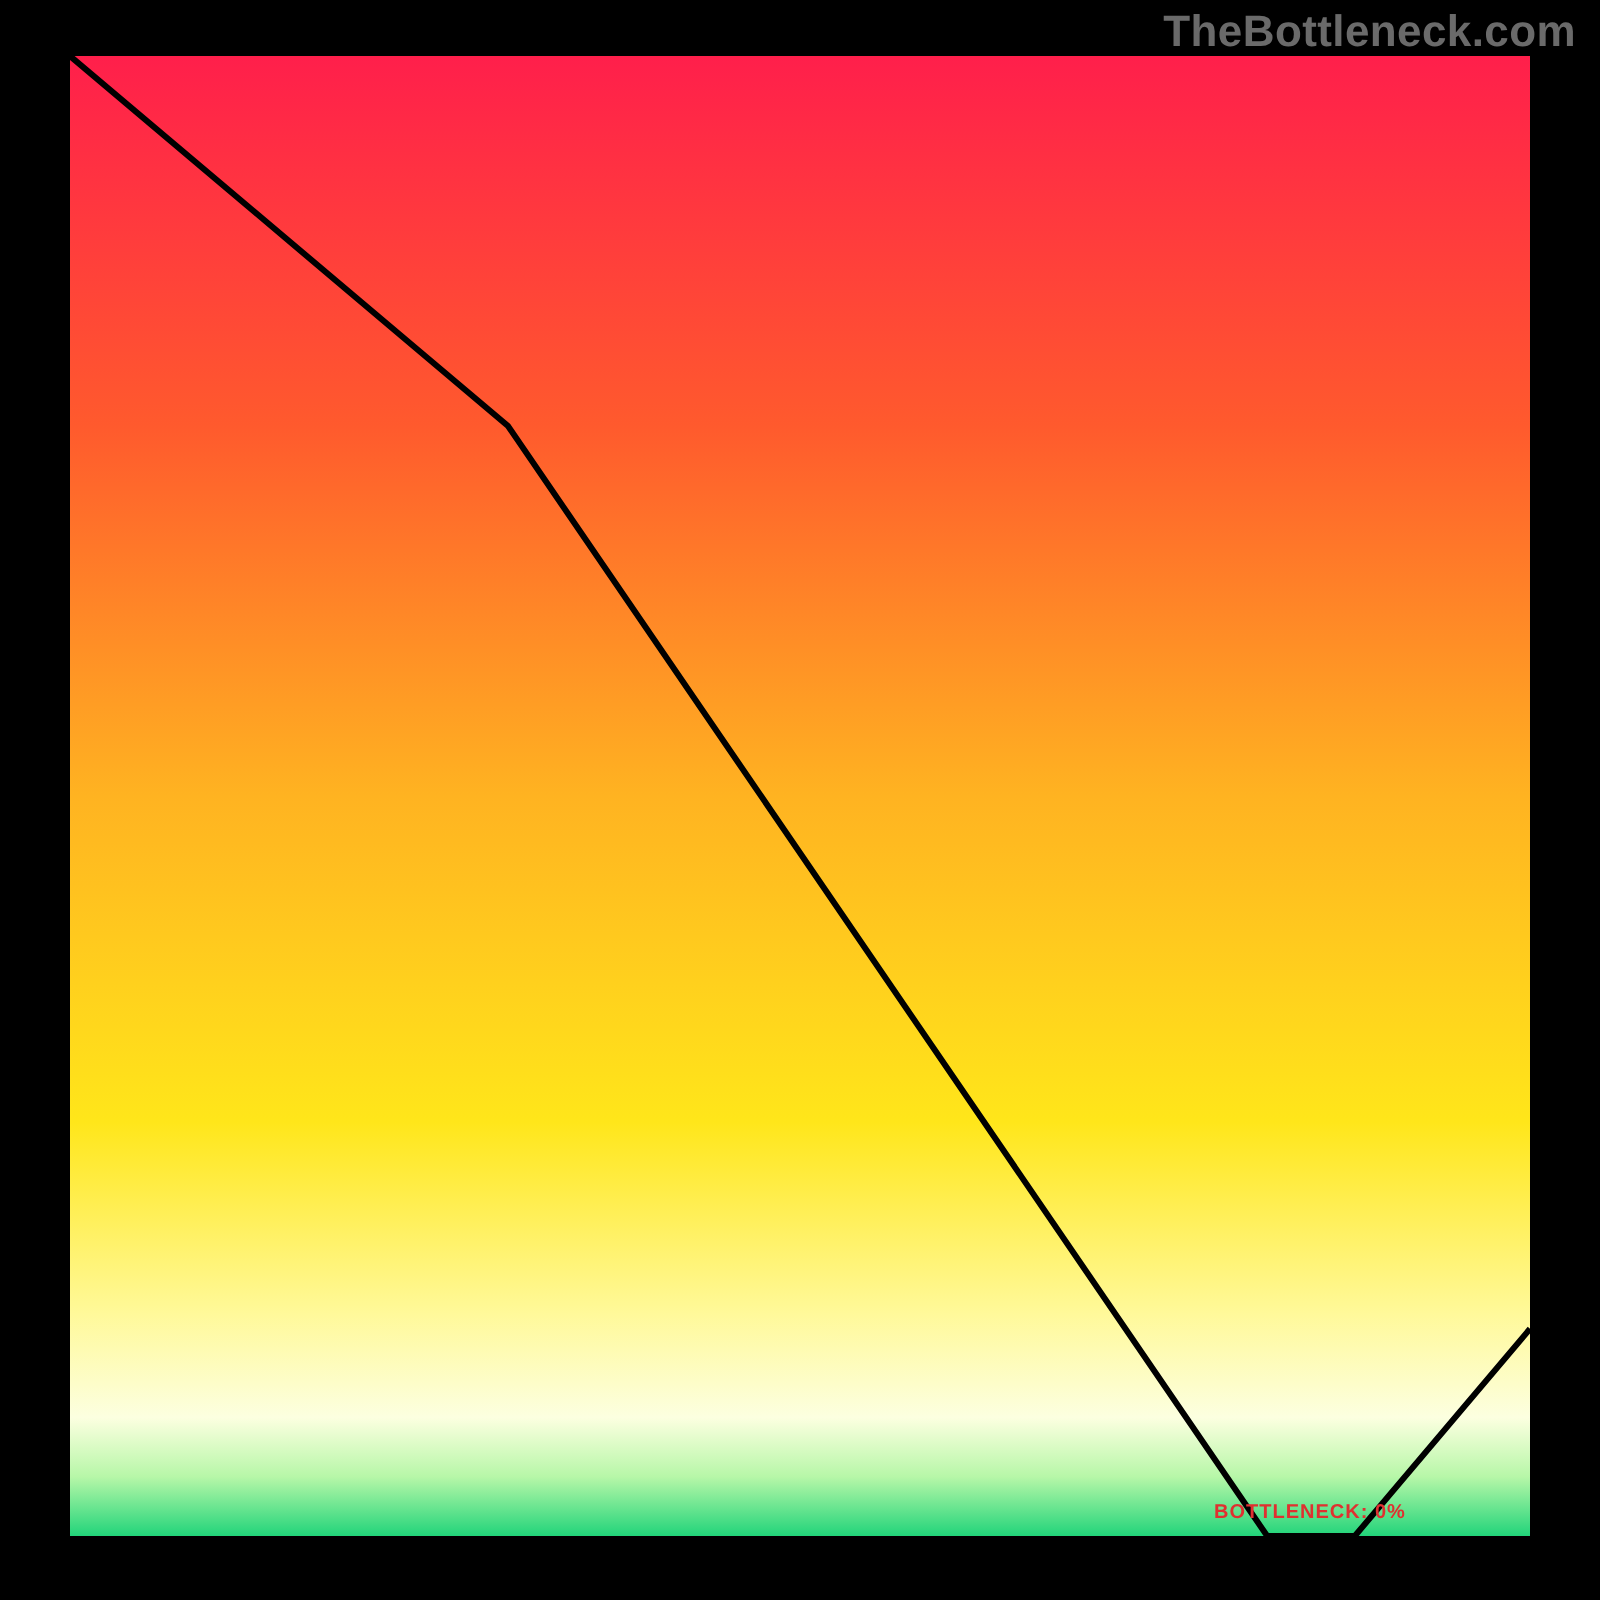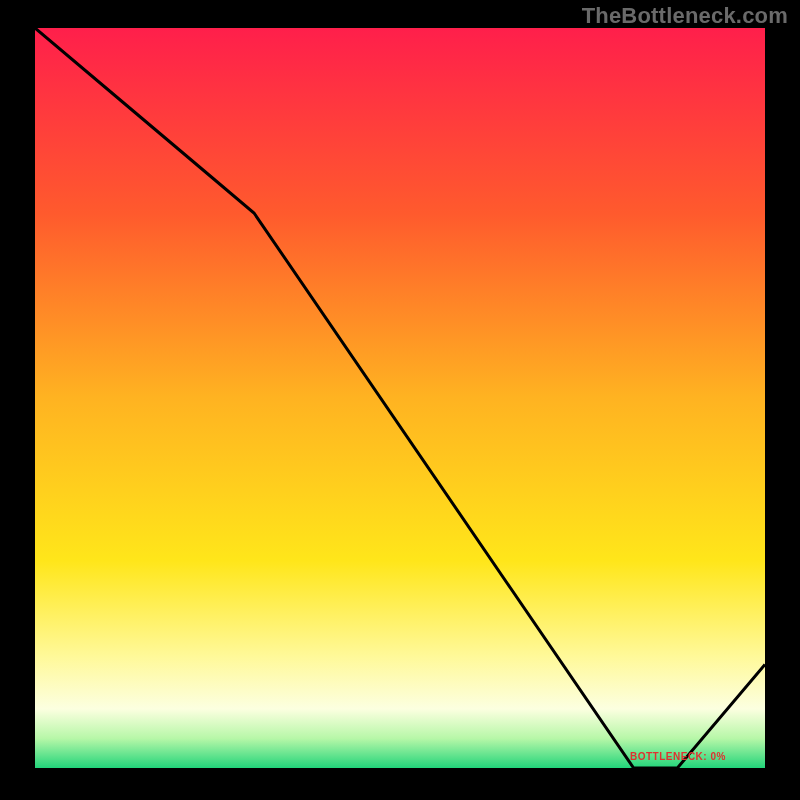--- a/index.html
+++ b/index.html
@@ -64,16 +64,16 @@
             <stop offset="72%" stop-color="#ffe61a"></stop>
             <stop offset="85%" stop-color="#fff99a"></stop>
             <stop offset="92%" stop-color="#fcffe0"></stop>
             <stop offset="96%" stop-color="#b7f7a8"></stop>
             <stop offset="100%" stop-color="#22d47a"></stop>
           </linearGradient>
       </defs>
       <rect id="grad-rect" x="0" y="0" width="730" height="740" fill="url(#bg-grad)"></rect>
       <path id="curve" fill="none" stroke="#000" stroke-width="3" d="M 0.0 0.0 L 87.6 74.0 L 175.2 148.0 L 219.0 185.0 L 598.6 740.0 L 642.4 740.0 L 730.0 636.4"></path>
     </svg>
-    <div id="anno" class="annotation" style="left: 595px; top: 722.9px;">BOTTLENECK: 0%</div>
+    <div id="anno" class="annotation" style="left: 572px; top: 722.9px;">BOTTLENECK: 0%</div>
   </div>
 
 </div>
 
 </body></html>

